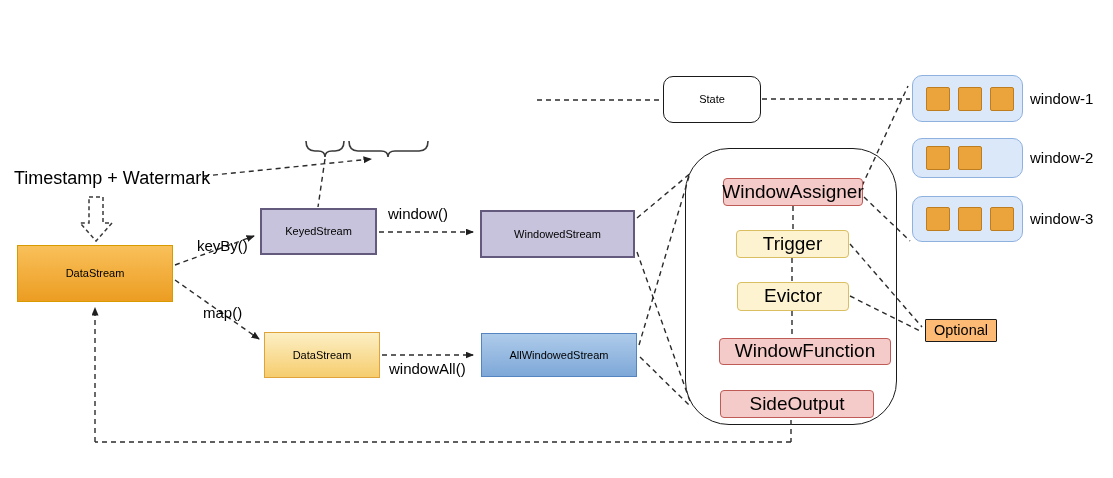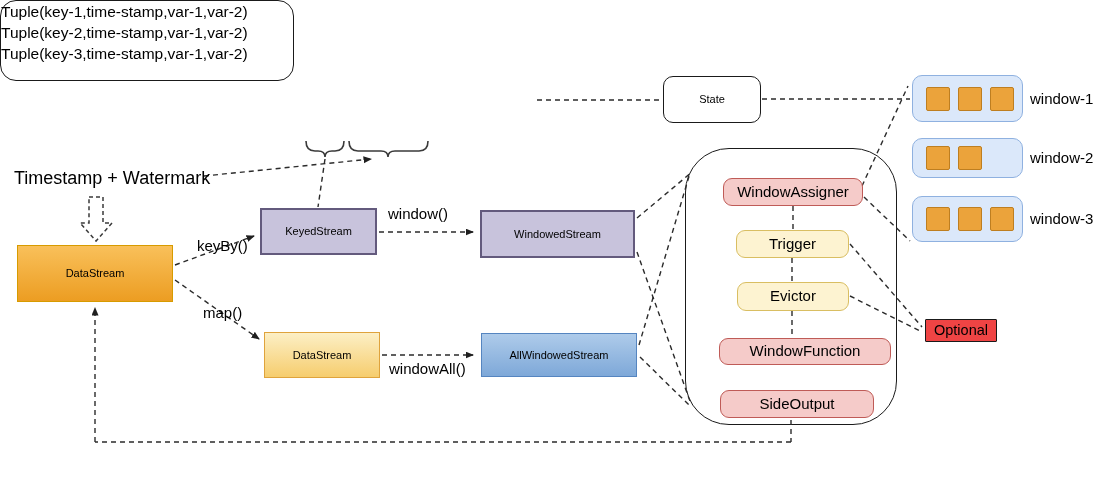--- a/index.html
+++ b/index.html
@@ -37,32 +37,32 @@
   .windowed{left:480px;top:210px;width:155px;height:48px;}
   .ds2{
     left:264px;top:332px;width:116px;height:46px;border:1px solid var(--yellow-border,#DFA33C);
     background:linear-gradient(var(--yellow-top,#FCEFC5),var(--yellow-bottom,#F6CD6E));
   }
   .allwin{
     left:481px;top:333px;width:156px;height:44px;border:1px solid var(--blue-border,#5585C0);
     background:linear-gradient(var(--blue-top,#AECBEA),var(--blue-bottom,#7EA8D8));
   }
   .pipe{
-    border-radius:9px;font-size:15px;z-index:3;
+    border-radius:4px;font-size:19px;z-index:3;
   }
   .pink{border:1.6px solid var(--pink-border,#BF5B57);background:var(--pink-fill,#F5CBC9);}
   .cream{border:1.6px solid var(--cream-border,#D9BE62);background:var(--cream-fill,#FDF3D1);}
   .assigner{left:723px;top:178px;width:140px;height:28px;}
   .trigger{left:736px;top:230px;width:113px;height:28px;}
   .evictor{left:737px;top:282px;width:112px;height:29px;}
   .winfunc{left:719px;top:338px;width:172px;height:27px;}
   .sideout{left:720px;top:390px;width:154px;height:28px;}
   .optional{
     left:925px;top:319px;width:72px;height:23px;border:1.5px solid #1a1a1a;border-radius:1px;
-    background:#ef4444;font-size:14.5px;
+    background:#fdba74;font-size:14.5px;
   }
   .winrow{
     position:absolute;left:912px;width:111px;box-sizing:border-box;z-index:3;
     border:1.5px solid var(--winrow-border,#8FB1E0);border-radius:10px;
     background:var(--winrow-fill,#DBE8FA);
     display:flex;align-items:center;gap:8px;padding-left:13px;
   }
   .w1{top:75px;height:47px;}
   .w2{top:138px;height:40px;}
   .w3{top:196px;height:46px;}
@@ -124,25 +124,20 @@
     <path class="dash" d="M791,420 L791,442"></path>
     <path class="dash" d="M791,442 L95,442"></path>
     <path class="dash" d="M95,442 L95,308" marker-end="url(#arr)"></path>
 
     <path class="brace" d="M306,141 C306,148 309,151 315,151 L318,151 C322,151 325,153 325,157 C325,153 328,151 332,151 L335,151 C341,151 344,148 344,141"></path>
     <path class="brace" d="M349,141 C349,148 352,151 358,151 L381,151 C385,151 388,153 388,157 C388,153 391,151 395,151 L419,151 C425,151 428,148 428,141"></path>
 
     <path class="hollow" d="M89,197 L103,197 L103,223 L112,223 L96,241 L80,223 L89,223 Z"></path>
   </svg>
 
-  <div class="tuple">
-    <div>Tuple(key-1,time-stamp,var-1,var-2)</div>
-    <div>Tuple(key-2,time-stamp,var-1,var-2)</div>
-    <div>Tuple(key-3,time-stamp,var-1,var-2)</div>
-  </div>
 
   <div class="node statebox">State</div>
 
   <div class="winrow w1">
       <div class="wsq"></div>
       <div class="wsq"></div>
       <div class="wsq"></div>
     </div>
   <div class="winrow w2">
       <div class="wsq"></div>

